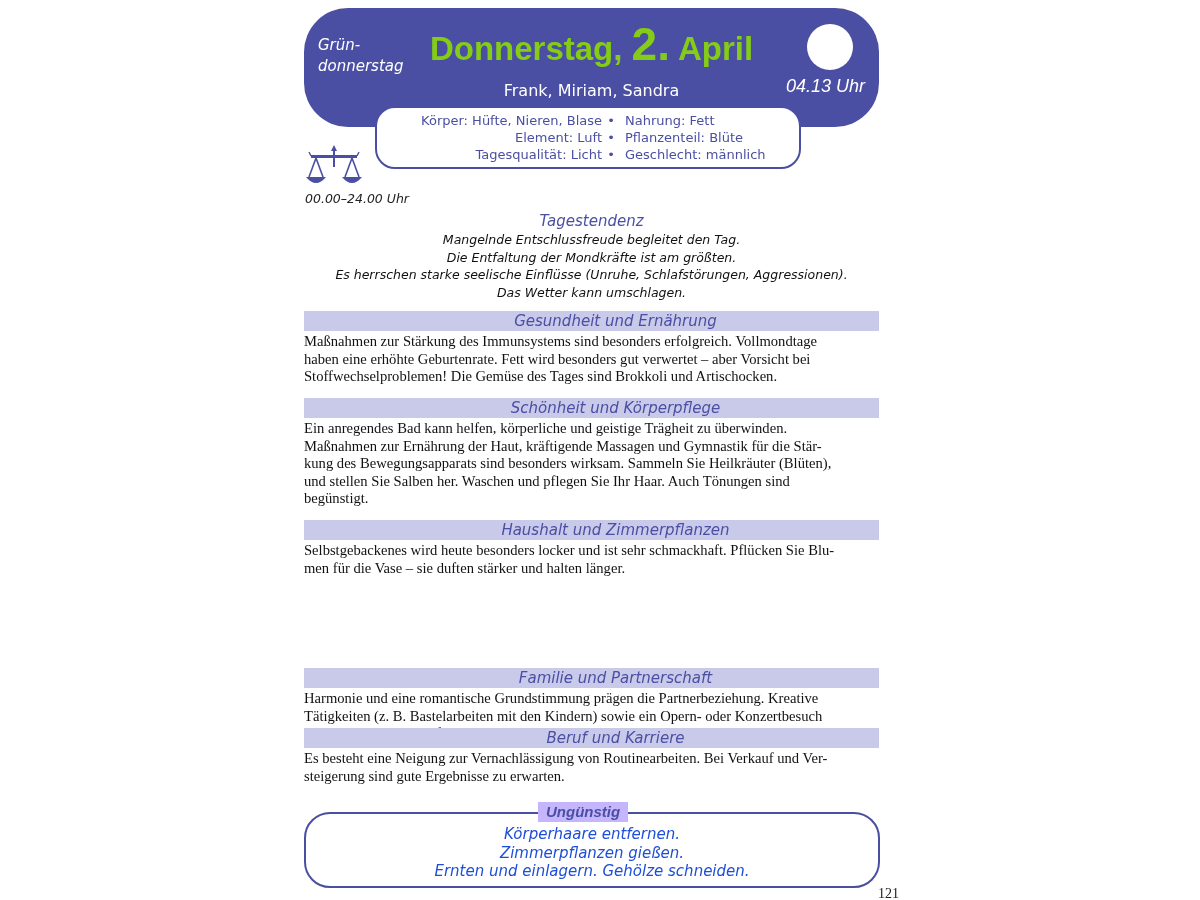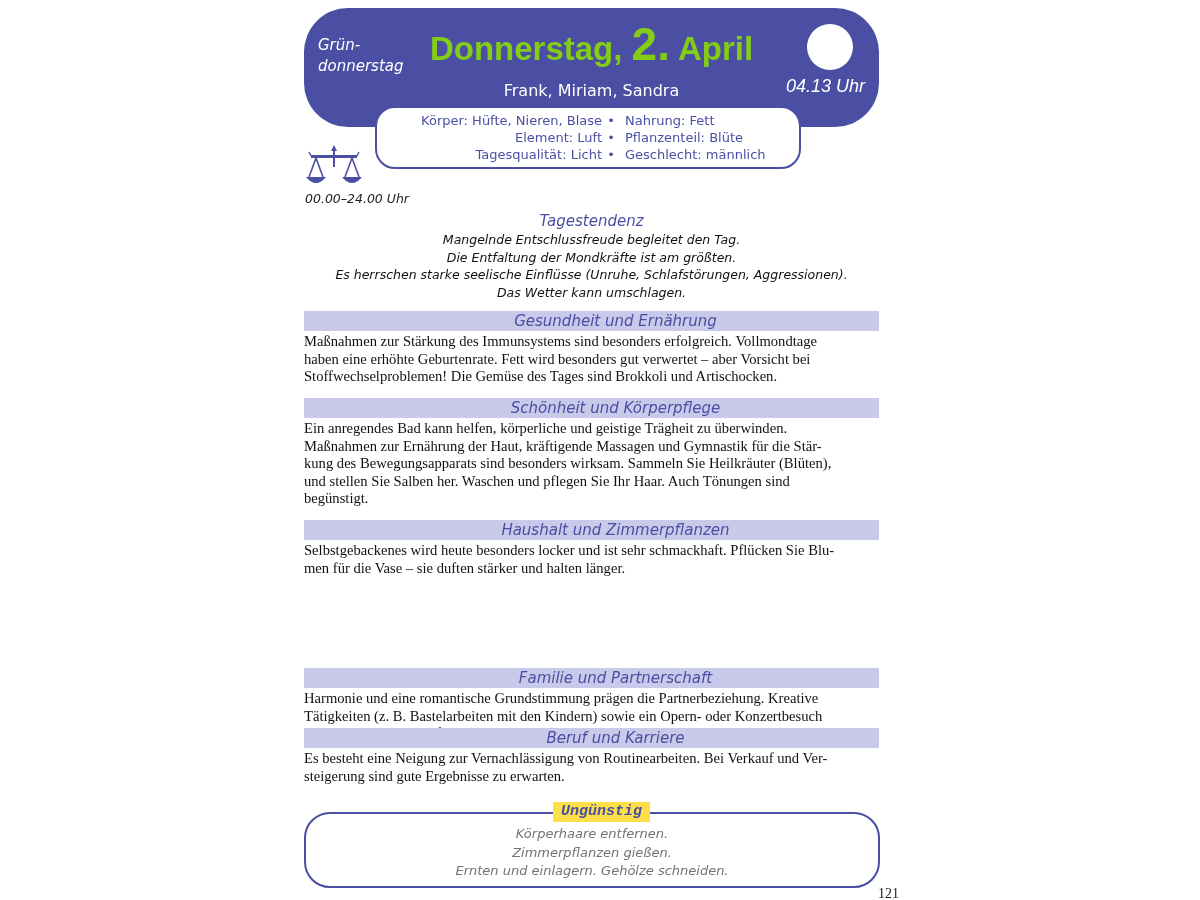--- a/index.html
+++ b/index.html
@@ -78,28 +78,28 @@
     margin-top: 2px;
     font-family: "Liberation Serif", serif; font-size: 14.6px; line-height: 17.6px; color: #111111;
   }
   .section-body span { display: block; white-space: nowrap; }
 
   .unfav {
     position: absolute; left: 304px; top: 812px; width: 572px; height: 72px;
     border: 2px solid #4a4fa3; border-radius: 26px;
   }
   .unfav-title {
-    position: absolute; left: 247px; top: -12px; padding: 0 8px; background: #fde047;
-    font-family: Liberation Mono, monospace; font-weight: bold; font-style: italic;
+    position: absolute; left: 232px; top: -12px; padding: 0 8px; background: #c4b5fd;
+    font-family: Liberation Sans, sans-serif; font-weight: bold; font-style: italic;
     font-size: 15px; line-height: 20px; color: #4a4fa3;
   }
   .unfav-lines {
     position: absolute; left: 0; top: 11px; width: 572px; text-align: center;
-    font-family: "DejaVu Sans", sans-serif; font-style: italic; font-size: 13px;
-    line-height: 18.5px; color: #737373;
+    font-family: "DejaVu Sans", sans-serif; font-style: italic; font-size: 15px;
+    line-height: 18.5px; color: #1d4ed8;
   }
   .unfav-lines span { display: block; }
   .page-num {
     position: absolute; left: 878px; top: 886px;
     font-family: "Liberation Serif", serif; font-size: 14px; color: #222222;
   }
 </style>
 </head>
 <body>
 

